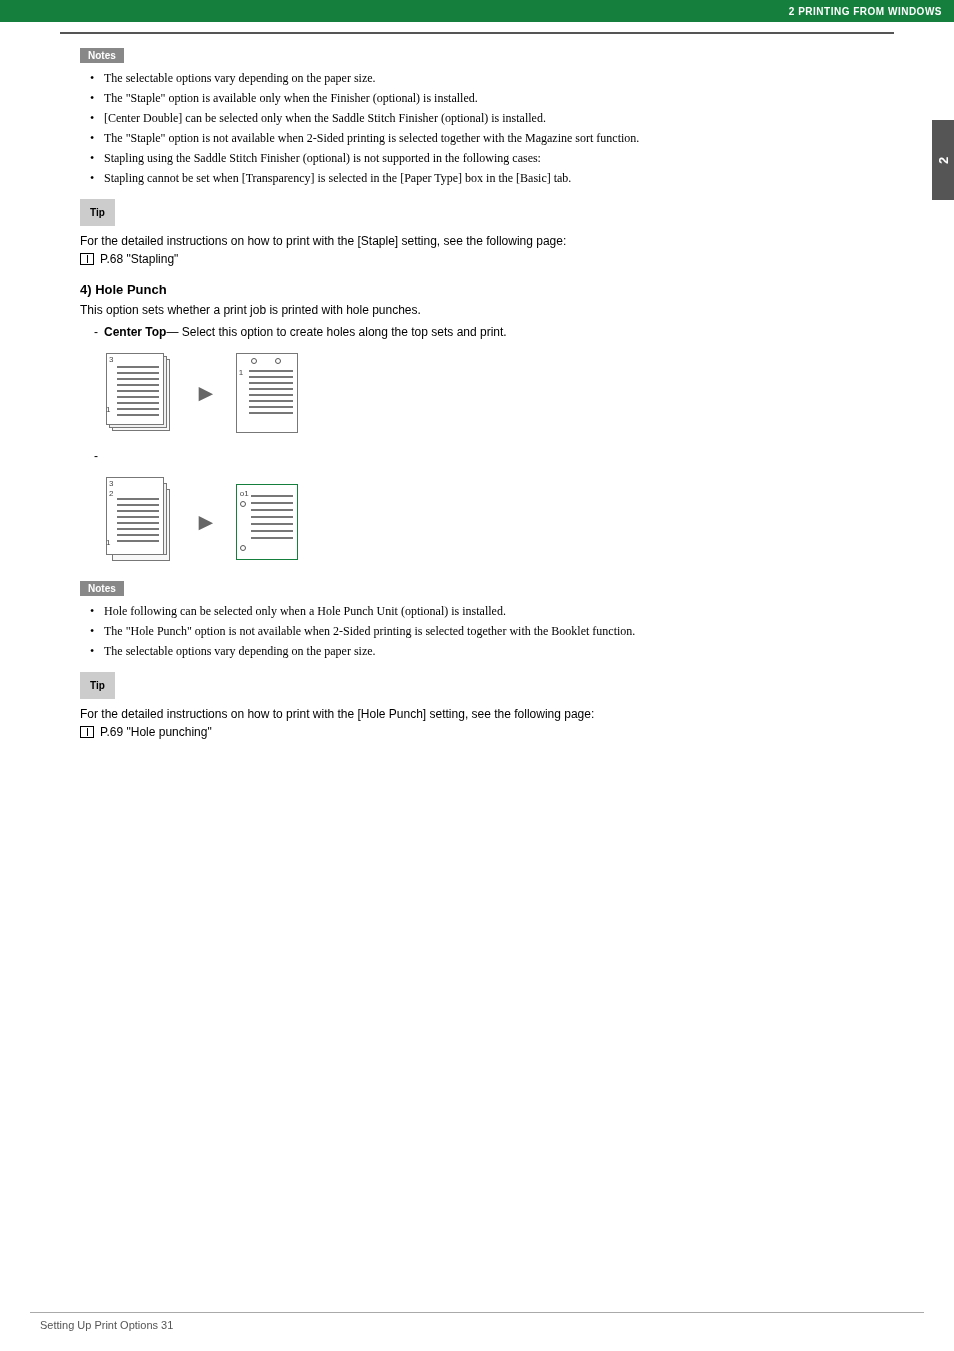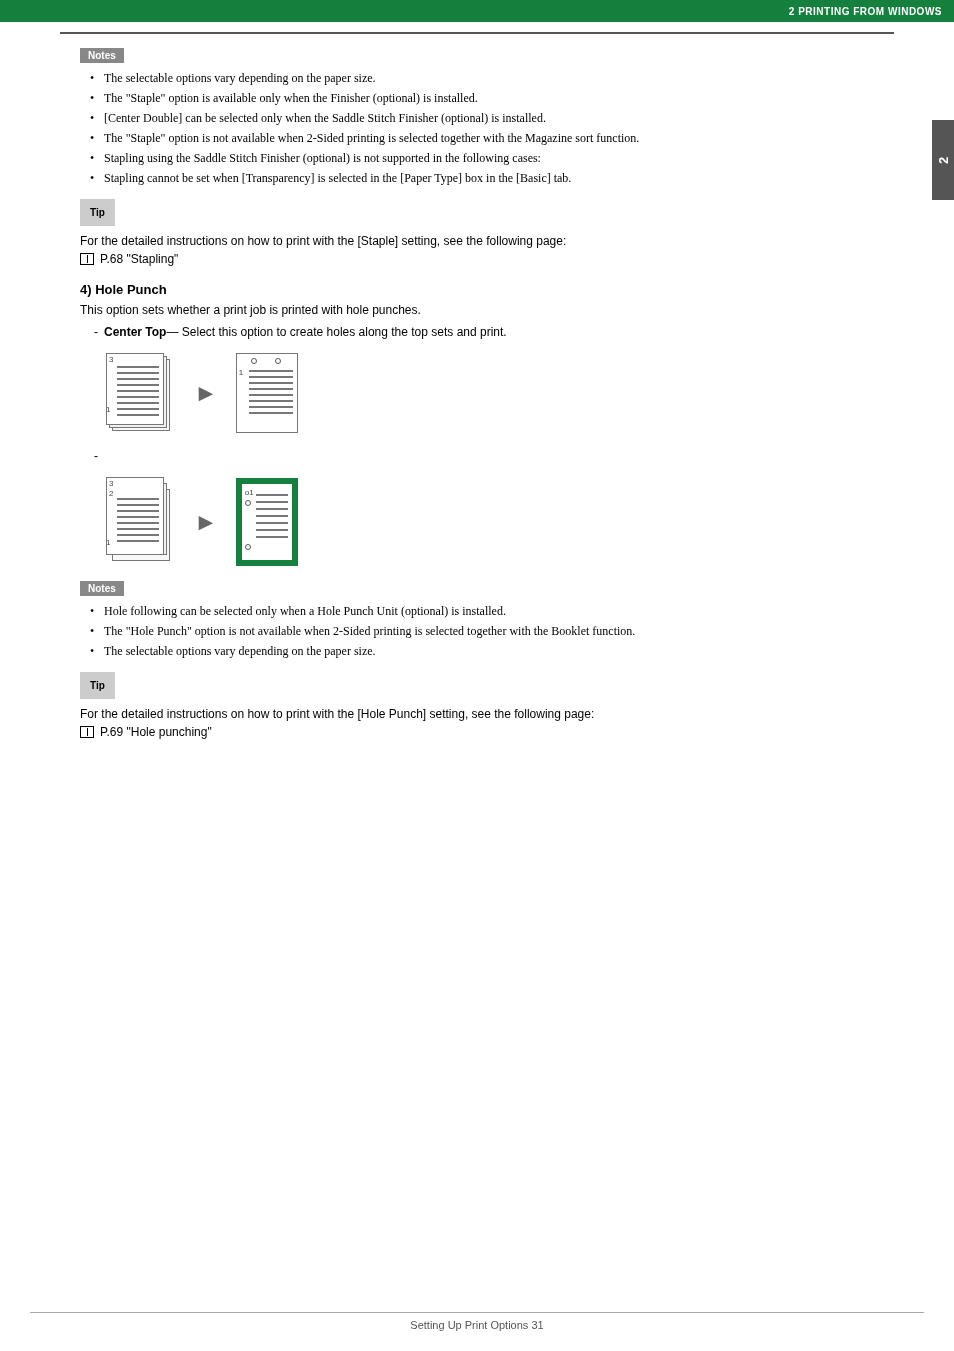--- a/index.html
+++ b/index.html
@@ -144,21 +144,21 @@
       align-items: center;
       gap: 18px;
       margin: 8px 0 10px 24px;
     }
     .bottom-rule {
       border-top: 1px solid #aaa;
       margin: 20px 0 6px 0;
     }
     .footer {
       display: flex;
-      justify-content: center;
+      justify-content: flex-start;
       align-items: center;
       padding: 0 10px;
       font-size: 11px;
       color: #555;
     }
     .bold { font-weight: bold; margin-top: 25px; }
   </style>
 </head>
 <body>
 
@@ -272,21 +272,21 @@
           <div style="height:2px; background:#777; margin-bottom:4px;"></div>
           <div style="height:2px; background:#777; margin-bottom:4px;"></div>
           <div style="height:2px; background:#777; margin-bottom:4px;"></div>
         </div>
       </div>
       <span style="position:absolute; left:2px; top:65px; font-size:8px; color:#444;">1</span>
     </div>
 
     <div style="font-size:24px; color:#666;">►</div>
 
-    <div style="position:relative; width:62px; height:88px; border:6px solid #15803d; background:#fff;">
+    <div style="position:relative; width:62px; height:76px; border:1px solid #15803d; background:#fff;">
 
       <div style="position:absolute; top:16px; left:3px; width:6px; height:6px; border-radius:50%; border:1px solid #555; background:#fff;"></div>
 
       <div style="position:absolute; top:60px; left:3px; width:6px; height:6px; border-radius:50%; border:1px solid #555; background:#fff;"></div>
 
       <span style="position:absolute; left:3px; top:4px; font-size:8px; color:#444;">o1</span>
 
       <div style="position:absolute; left:14px; top:10px; right:4px;">
         <div style="height:2px; background:#777; margin-bottom:5px;"></div>
         <div style="height:2px; background:#777; margin-bottom:5px;"></div>

